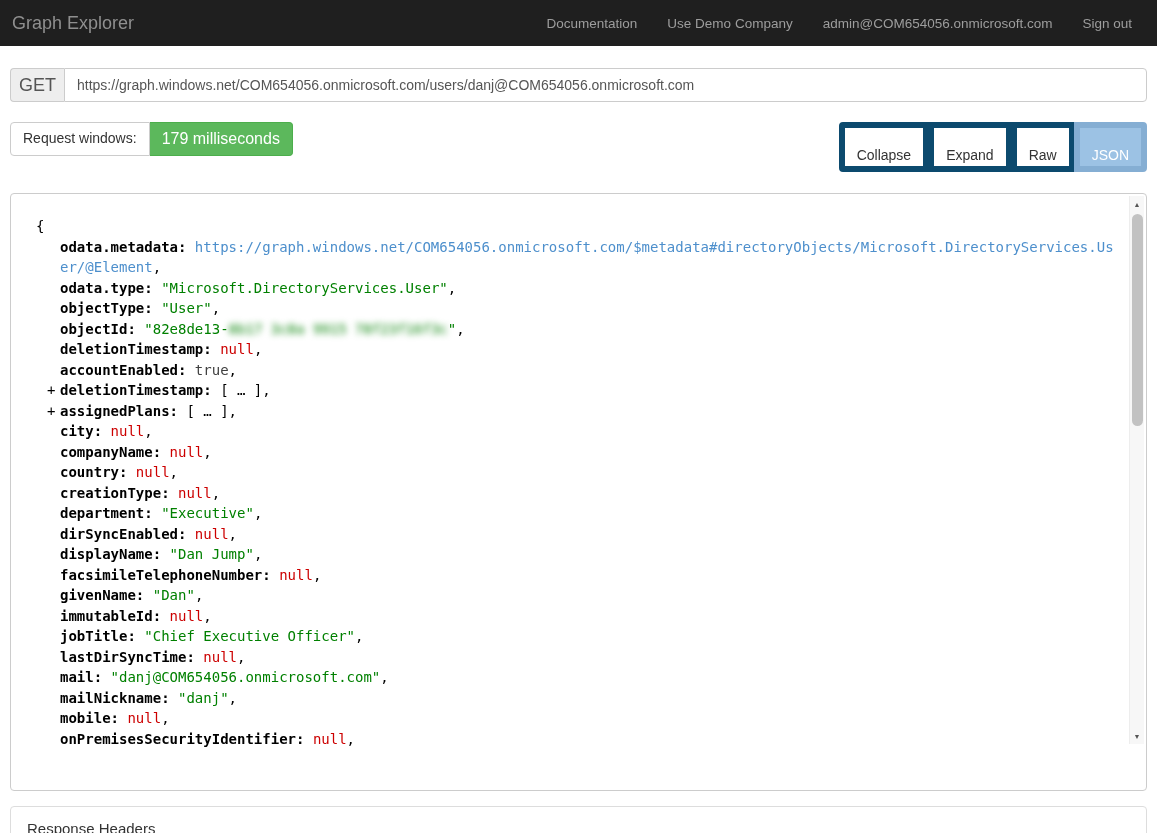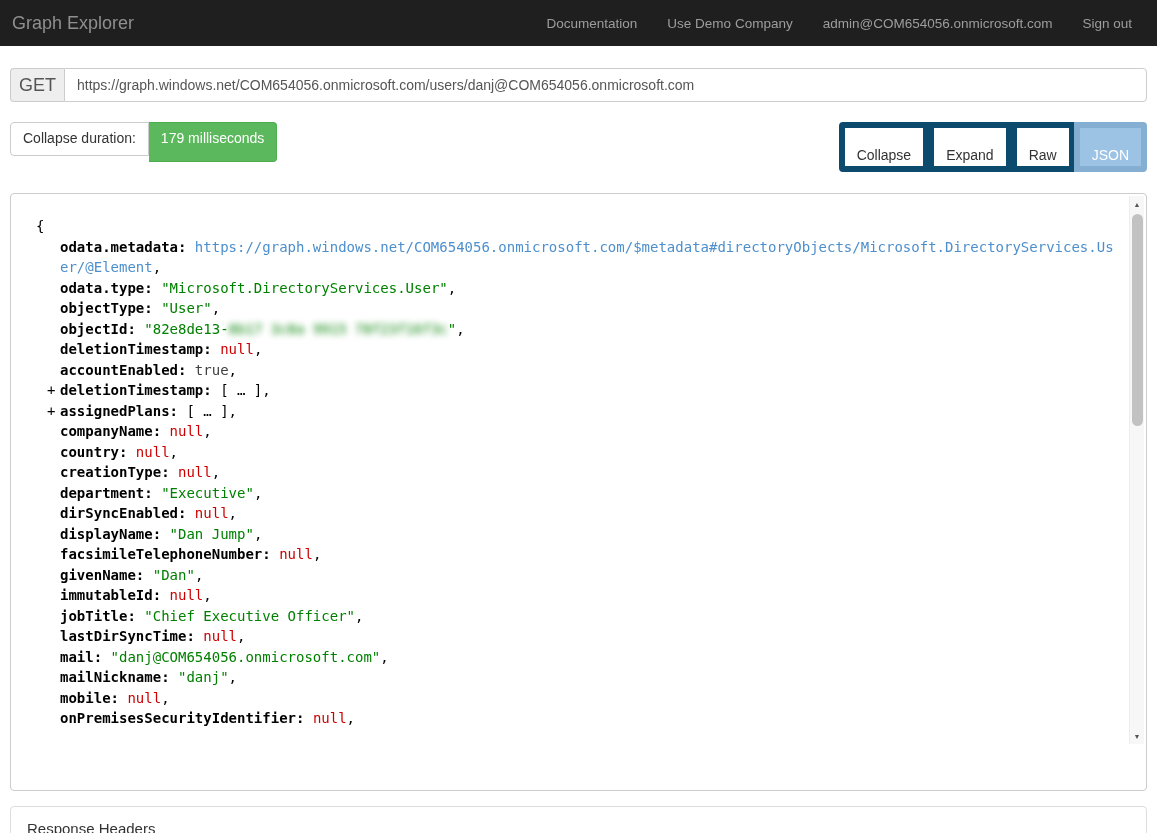--- a/index.html
+++ b/index.html
@@ -22,21 +22,21 @@
   .url-input { flex: 1; height: 34px; border: 1px solid #ccc; border-radius: 0 4px 4px 0;
     font-size: 14px; color: #555; padding: 6px 12px; outline: none;
     font-family: "Liberation Sans", sans-serif; }
 
   
   .tool-row { display: flex; margin-top: 20px; justify-content: space-between; align-items: flex-start; }
   .duration-group { display: flex; }
   .duration-label { background: #fff; border: 1px solid #ccc; border-radius: 4px 0 0 4px;
     color: #333; font-size: 14px; padding: 7px 12px; height: 34px; }
   .duration-badge { background: #5cb85c; border: 1px solid #4cae4c; border-left: 0;
-    border-radius: 0 4px 4px 0; color: #fff; font-size: 14px; padding: 7px 12px; height: 40px; }
+    border-radius: 0 4px 4px 0; color: #fff; font-size: 16px; padding: 7px 12px; height: 34px; }
   .btn-group { display: flex; }
   .btn { background: #fff; border: 6px solid #0c4a6e; color: #333; font-size: 14px;
     padding: 19px 12px; height: 18px; cursor: pointer; margin-left: -1px;
     font-family: "Liberation Sans", sans-serif; }
   .btn:first-child { border-radius: 4px 0 0 4px; margin-left: 0; }
   .btn:last-child { border-radius: 0 4px 4px 0; }
   .btn.active { background: #9cc2e4; border-color: #85aed3; color: #fff; }
 
   
   .json-panel { position: relative; margin-top: 21px; height: 598px;
@@ -83,21 +83,21 @@
 
 <div class="container">
 
   <div class="req-row">
     <span class="method-addon">GET</span>
     <input class="url-input" value="https://graph.windows.net/COM654056.onmicrosoft.com/users/danj@COM654056.onmicrosoft.com" style="">
   </div>
 
   <div class="tool-row">
     <div class="duration-group">
-      <span class="duration-label">Collapse duration:</span>
+      <span class="duration-label">Request windows:</span>
       <span class="duration-badge">179 milliseconds</span>
     </div>
     <div class="btn-group">
       <button class="btn">Collapse</button>
       <button class="btn">Expand</button>
       <button class="btn">Raw</button>
       <button class="btn active">JSON</button>
     </div>
   </div>
 
@@ -105,20 +105,21 @@
     <div class="json-content">
         <div class="jline" style="padding-left: 25px;"><span class="p">{</span></div>
         <div class="jline" style="padding-left: 49px;"><span class="key">odata.metadata: </span><span class="link">https://graph.windows.net/COM654056.onmicrosoft.com/$metadata#directoryObjects/Microsoft.DirectoryServices.User/@Element</span><span class="p">,</span></div>
         <div class="jline" style="padding-left: 49px;"><span class="key">odata.type: </span><span class="str">"Microsoft.DirectoryServices.User"</span><span class="p">,</span></div>
         <div class="jline" style="padding-left: 49px;"><span class="key">objectType: </span><span class="str">"User"</span><span class="p">,</span></div>
         <div class="jline" style="padding-left: 49px;"><span class="key">objectId: </span><span class="str">"82e8de13-</span><span class="str redacted">8b17 3c8a 9915 78f23f16f3c</span><span class="str">"</span><span class="p">,</span></div>
         <div class="jline" style="padding-left: 49px;"><span class="key">deletionTimestamp: </span><span class="null">null</span><span class="p">,</span></div>
         <div class="jline" style="padding-left: 49px;"><span class="key">accountEnabled: </span><span class="bool">true</span><span class="p">,</span></div>
         <div class="jline" style="padding-left: 49px;"><span class="exp" style="left: 36px;">+</span><span class="key">deletionTimestamp: </span><span class="p">[ … ],</span></div>
         <div class="jline" style="padding-left: 49px;"><span class="exp" style="left: 36px;">+</span><span class="key">assignedPlans: </span><span class="p">[ … ],</span></div>
+        <div class="jline" style="padding-left: 49px;"><span class="key">city: </span><span class="null">null</span><span class="p">,</span></div>
         <div class="jline" style="padding-left: 49px;"><span class="key">companyName: </span><span class="null">null</span><span class="p">,</span></div>
         <div class="jline" style="padding-left: 49px;"><span class="key">country: </span><span class="null">null</span><span class="p">,</span></div>
         <div class="jline" style="padding-left: 49px;"><span class="key">creationType: </span><span class="null">null</span><span class="p">,</span></div>
         <div class="jline" style="padding-left: 49px;"><span class="key">department: </span><span class="str">"Executive"</span><span class="p">,</span></div>
         <div class="jline" style="padding-left: 49px;"><span class="key">dirSyncEnabled: </span><span class="null">null</span><span class="p">,</span></div>
         <div class="jline" style="padding-left: 49px;"><span class="key">displayName: </span><span class="str">"Dan Jump"</span><span class="p">,</span></div>
         <div class="jline" style="padding-left: 49px;"><span class="key">facsimileTelephoneNumber: </span><span class="null">null</span><span class="p">,</span></div>
         <div class="jline" style="padding-left: 49px;"><span class="key">givenName: </span><span class="str">"Dan"</span><span class="p">,</span></div>
         <div class="jline" style="padding-left: 49px;"><span class="key">immutableId: </span><span class="null">null</span><span class="p">,</span></div>
         <div class="jline" style="padding-left: 49px;"><span class="key">jobTitle: </span><span class="str">"Chief Executive Officer"</span><span class="p">,</span></div>

